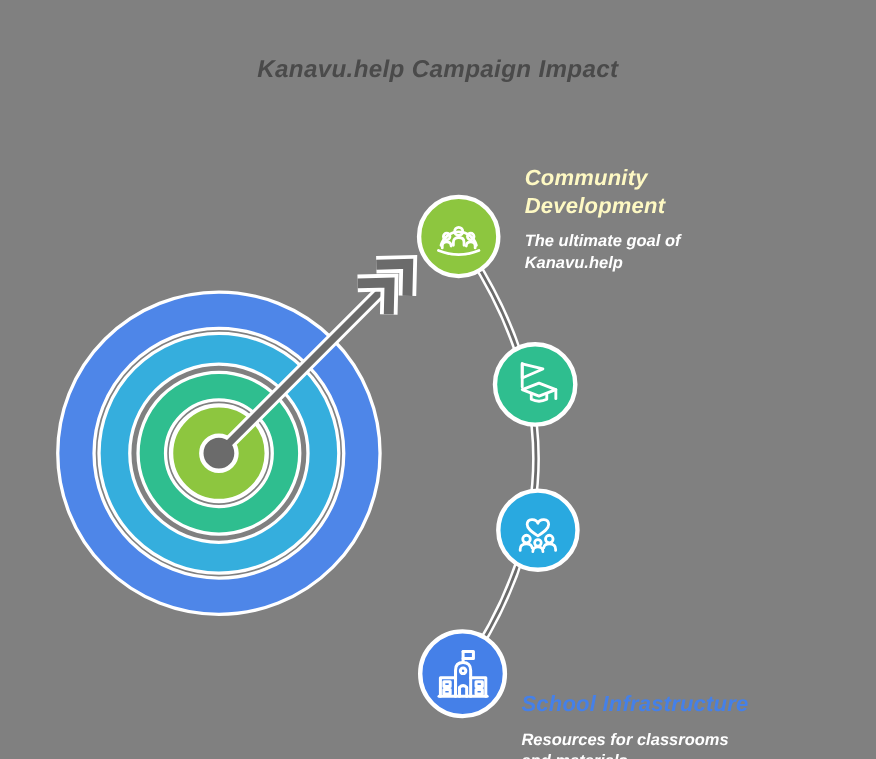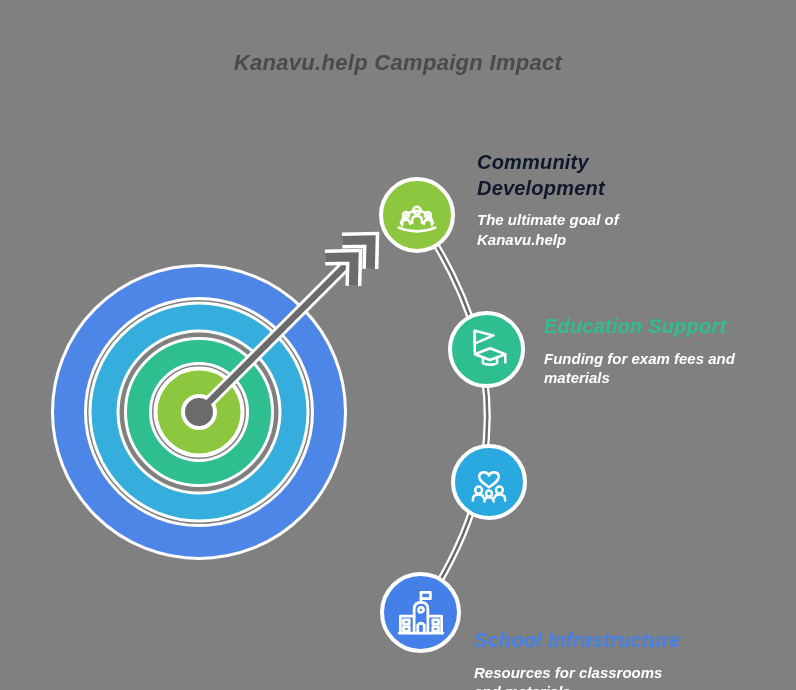--- a/index.html
+++ b/index.html
@@ -136,28 +136,24 @@
       <path d="M 5.5 2.5 L 16.5 2.5 L 16.5 16"></path>
       <path d="M -17.5 16 L 17.5 16"></path>
       <rect x="-14" y="5.5" width="4.6" height="3.4"></rect>
       <rect x="-14" y="11" width="4.6" height="3.4"></rect>
       <rect x="9.4" y="5.5" width="4.6" height="3.4"></rect>
       <rect x="9.4" y="11" width="4.6" height="3.4"></rect>
     </svg>
   </div>
 
   <div class="block block-1">
-    <h2 style="color: #0f172a;">Community Development</h2>
+    <h2 style="color: #fef9c3;">Community Development</h2>
     <p>The ultimate goal of Kanavu.help</p>
   </div>
 
-  <div class="block block-2">
-    <h2 style="color: rgb(47, 190, 143);">Education Support</h2>
-    <p>Funding for exam fees and materials</p>
-  </div>
 
 
   <div class="block block-4">
     <h2 style="color: rgb(69, 128, 232);">School Infrastructure</h2>
     <p>Resources for classrooms and materials</p>
   </div>
 
 </div>
 
 </body></html>

